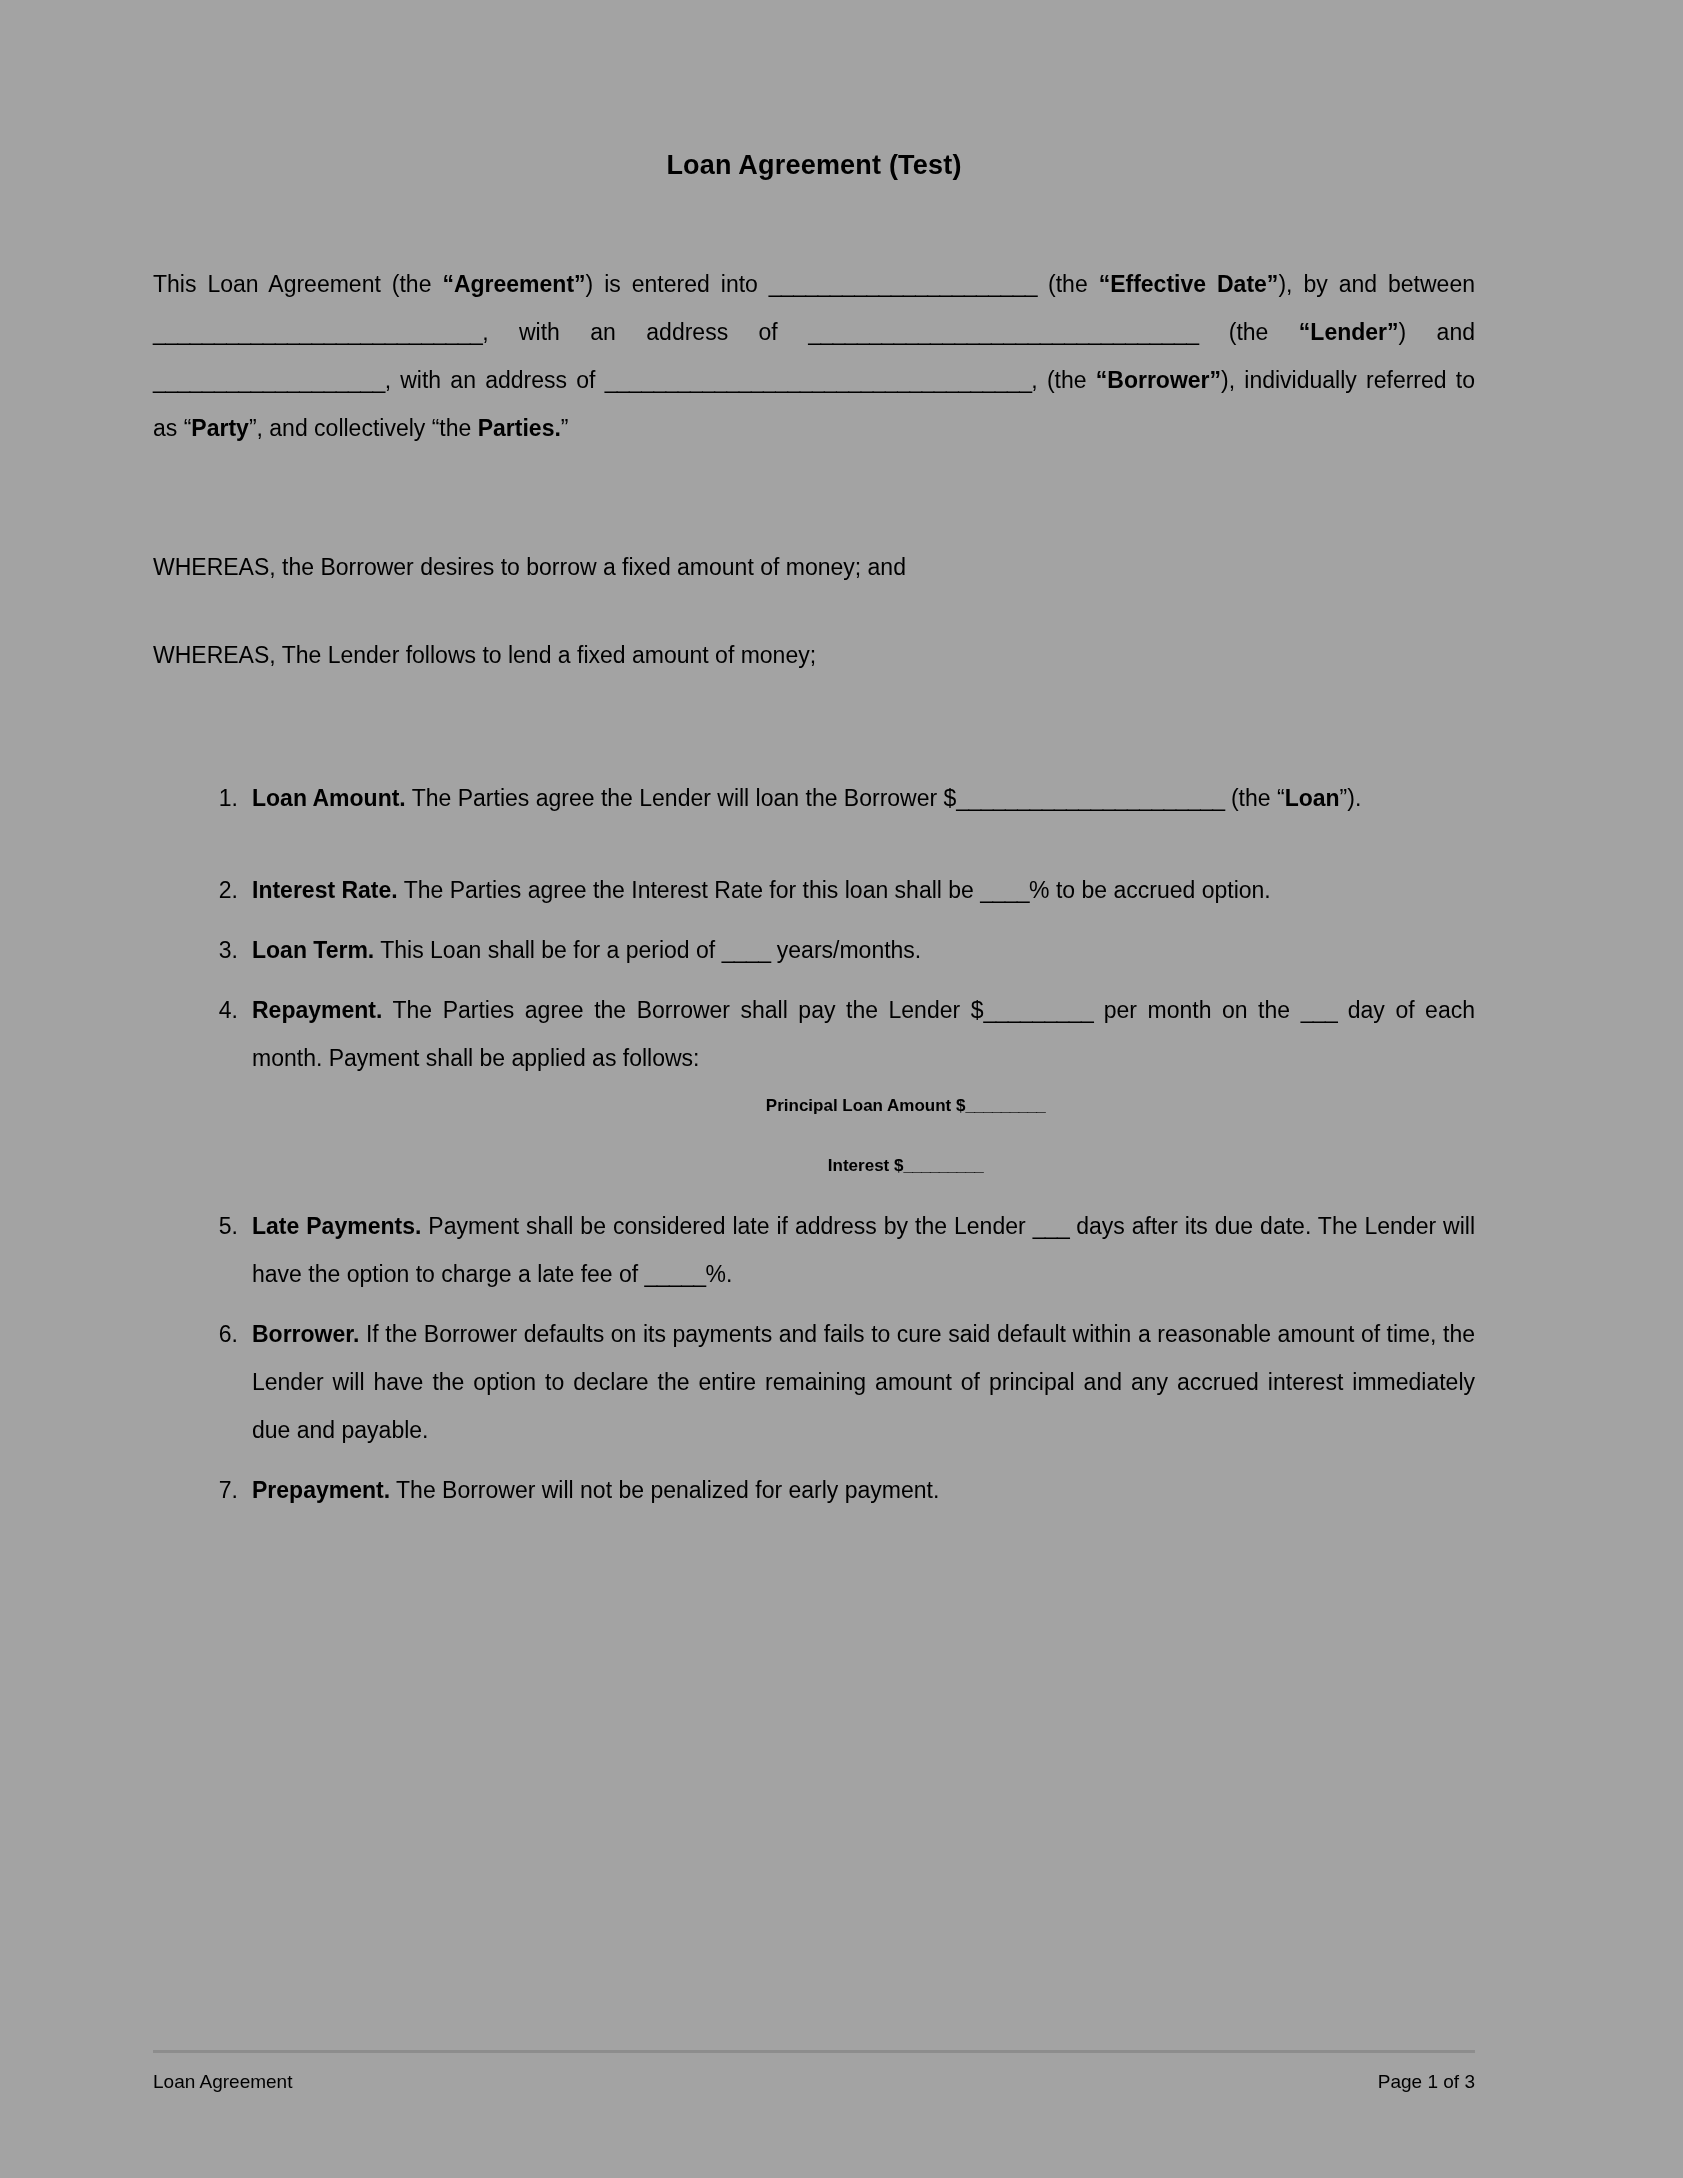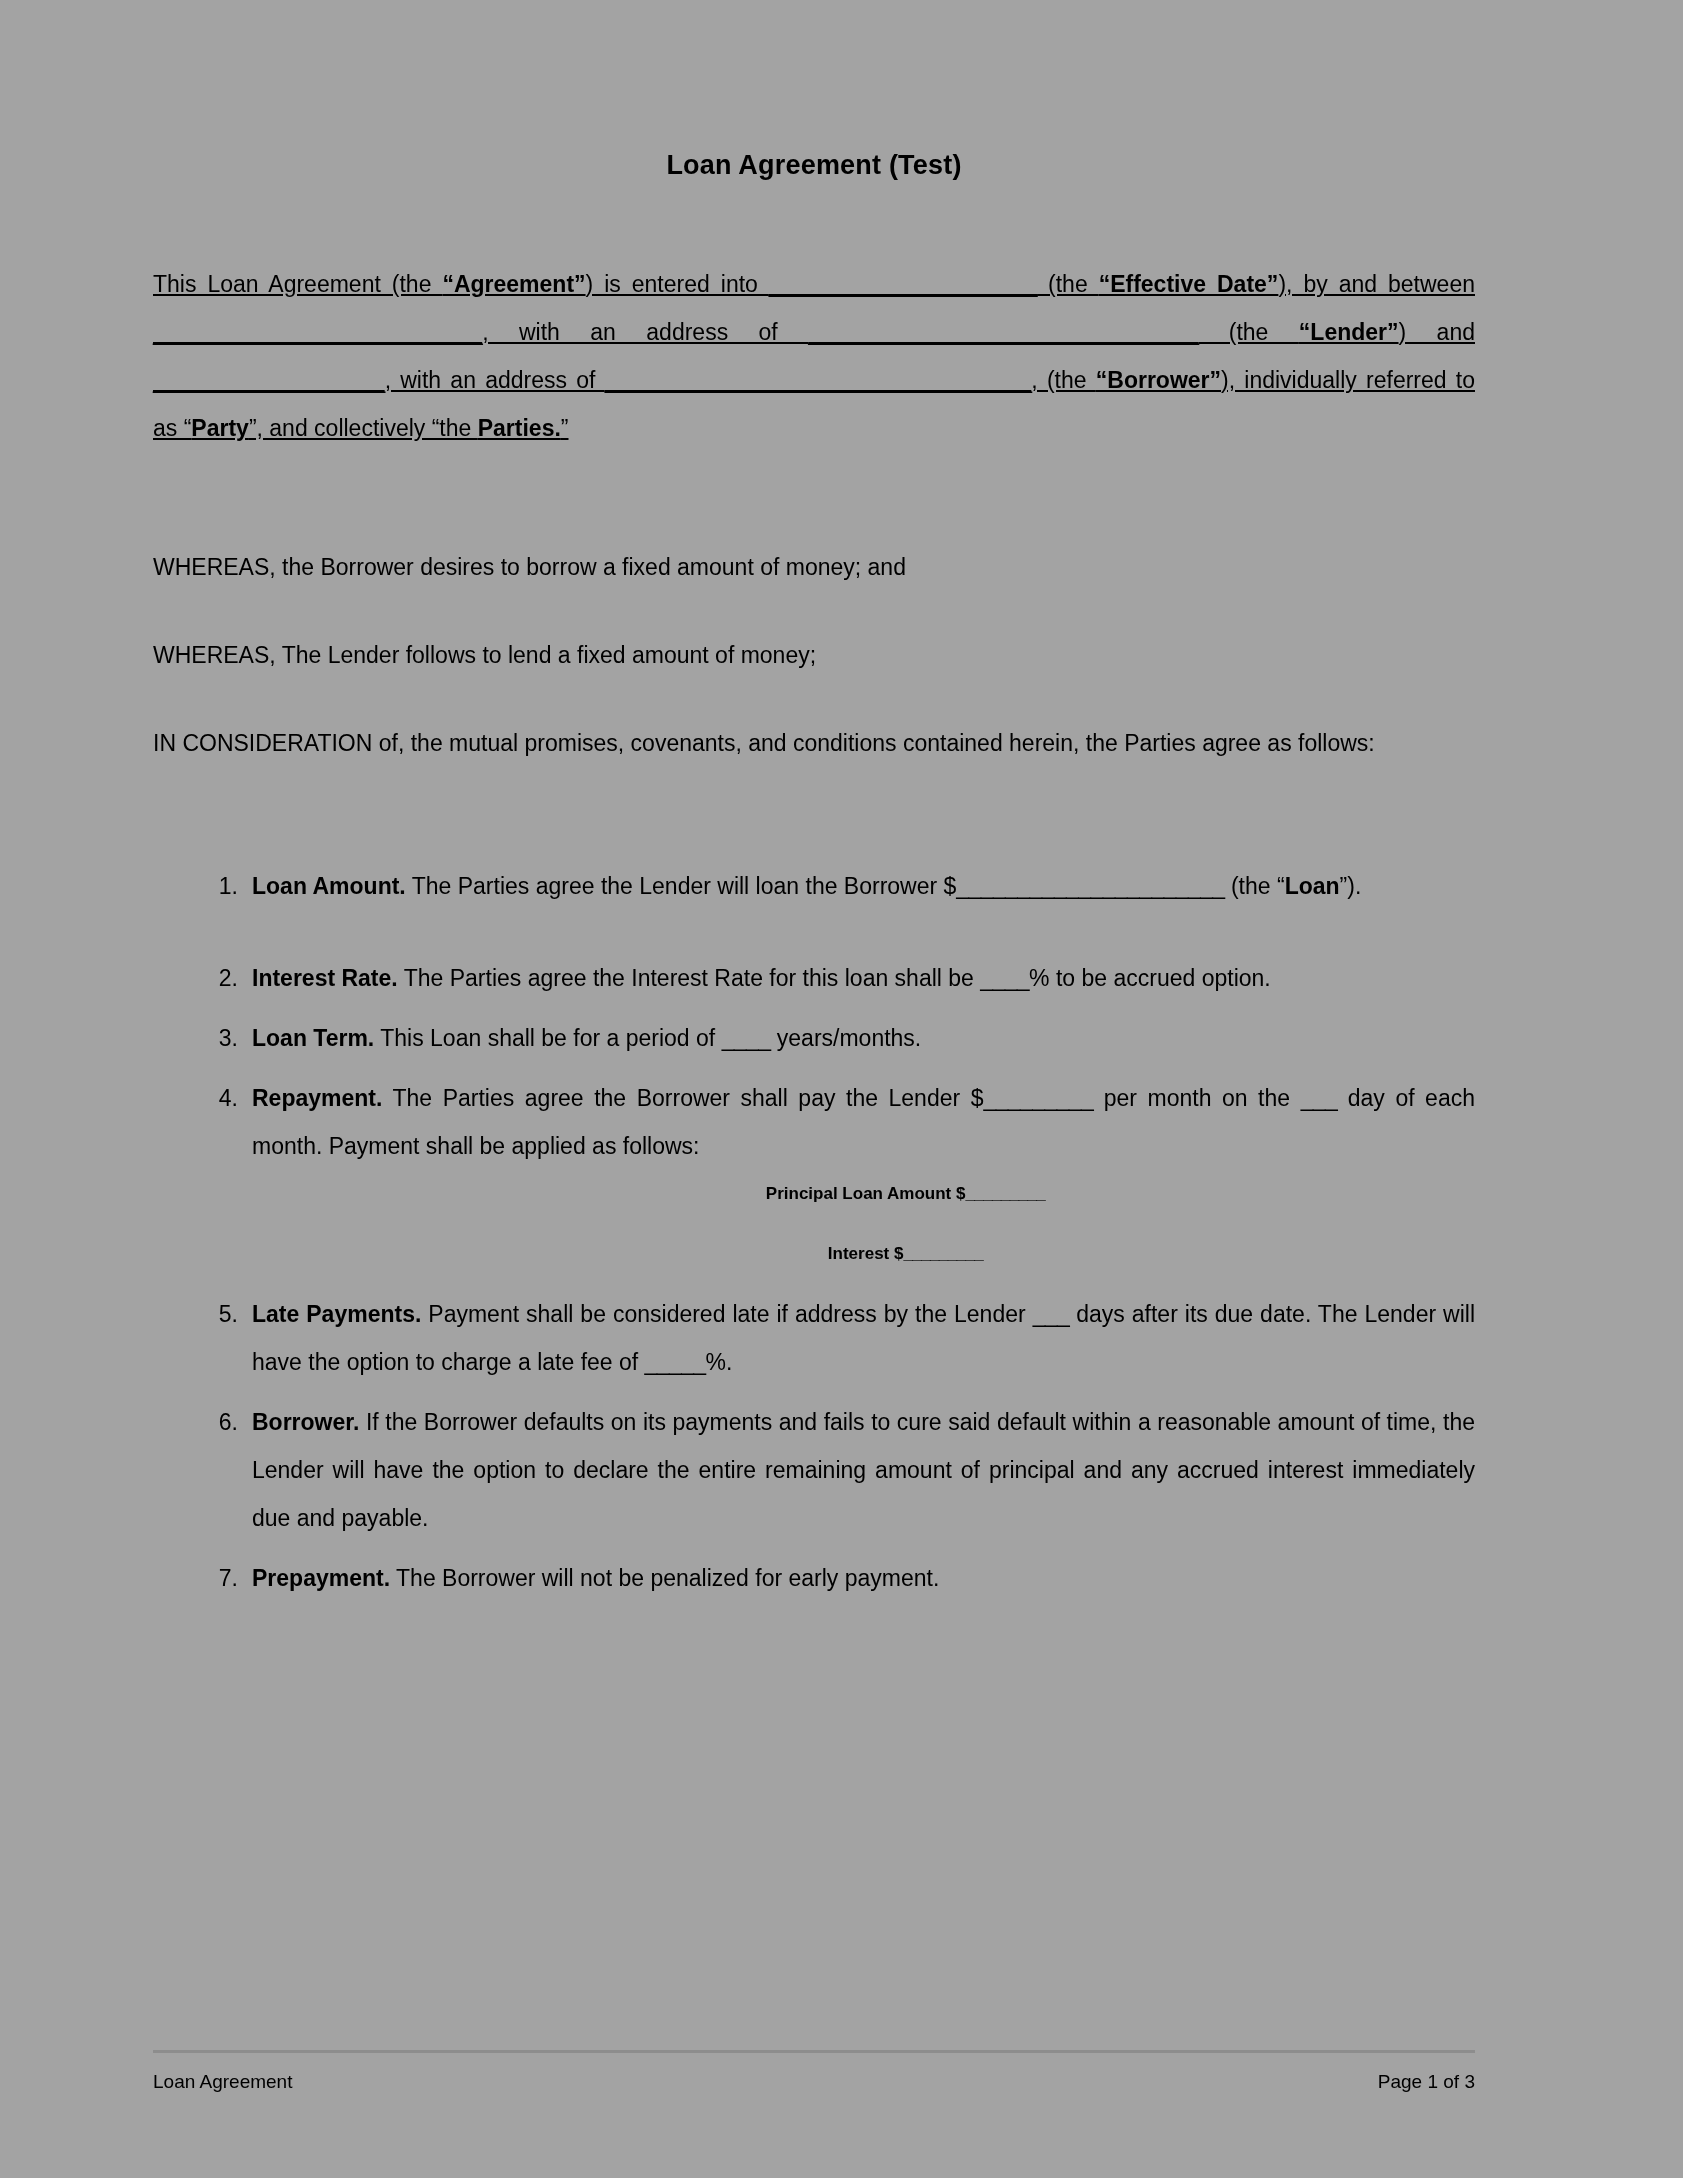--- a/index.html
+++ b/index.html
@@ -41,21 +41,20 @@
   
   .para {
     font-size: 23px;
     line-height: 48px;
     text-align: justify;
     text-justify: inter-word;
     margin: 0;
   }
   .para.intro {
     margin-top: 79px;
-    text-decoration: underline;
   }
   .whereas-block {
     margin-top: 91px;
   }
   .whereas {
     font-size: 23px;
     line-height: 48px;
     margin: 0 0 40px 0;
     text-align: left;
   }
@@ -138,21 +137,20 @@
 <div class="page">
   <div class="content">
 
     <h1 class="doc-title">Loan Agreement (Test)</h1>
 
     <p class="para intro"><span>This Loan Agreement (the </span><b>“Agreement”</b><span>) is entered into </span><span class="blank">______________________</span><span> (the </span><b>“Effective Date”</b><span>), by and between </span><span class="blank">___________________________</span><span>, with an address of </span><span class="blank">________________________________</span><span> (the </span><b>“Lender”</b><span>) and </span><span class="blank">___________________</span><span>, with an address of </span><span class="blank">___________________________________</span><span>, (the </span><b>“Borrower”</b><span>), individually referred to as “</span><b>Party</b><span>”, and collectively “the </span><b>Parties.</b><span>”</span></p>
 
     <div class="whereas-block">
       <p class="whereas">WHEREAS, the Borrower desires to borrow a fixed amount of money; and</p>
       <p class="whereas">WHEREAS, The Lender follows to lend a fixed amount of money;</p>
-      <p class="consider">IN CONSIDERATION of, the mutual promises, covenants, and conditions contained herein, the Parties agree as follows:</p>
     </div>
 
     <ol class="clause-list">
 
       <li class="clause">
         <span class="num">1.</span><b>Loan Amount.</b><span> The Parties agree the Lender will loan the Borrower $</span><span class="blank">______________________</span><span> (the “</span><b>Loan</b><span>”).</span>
       </li>
 
       <div class="gap-lg"></div>
 

